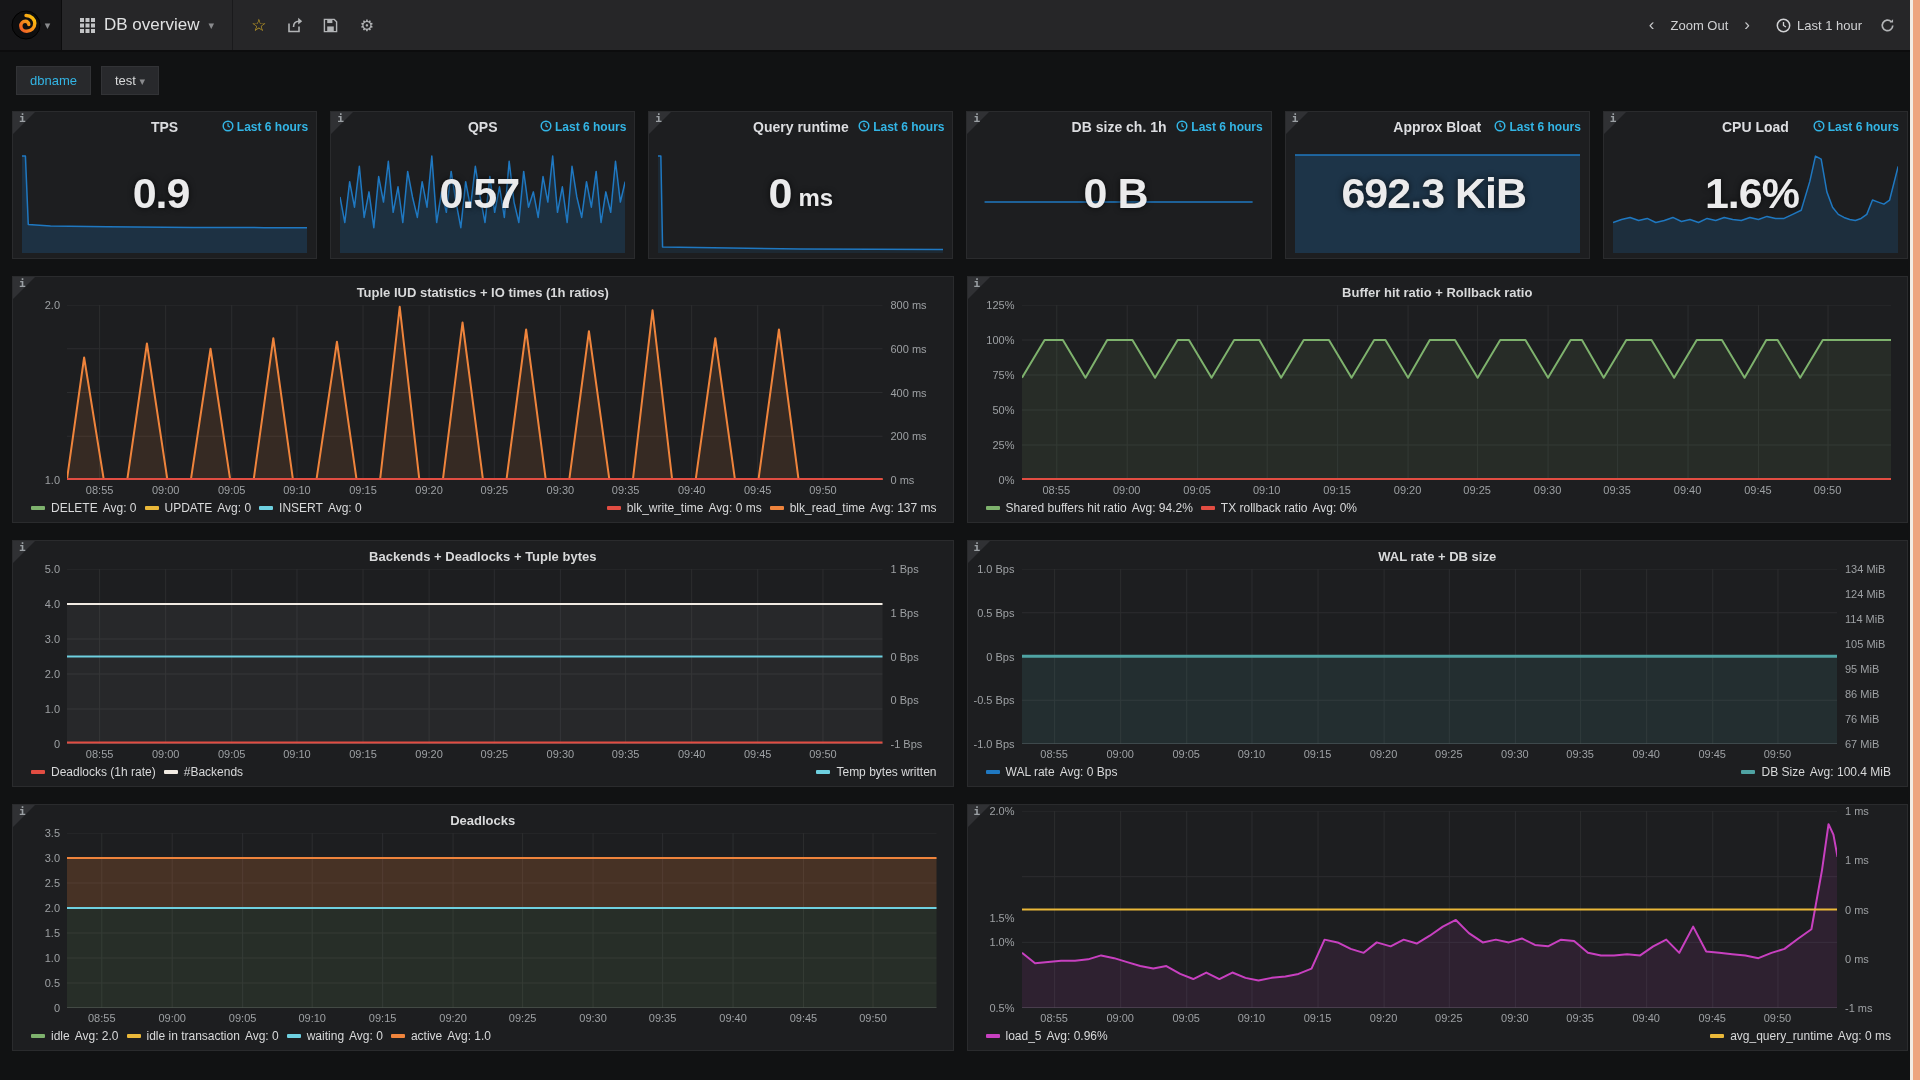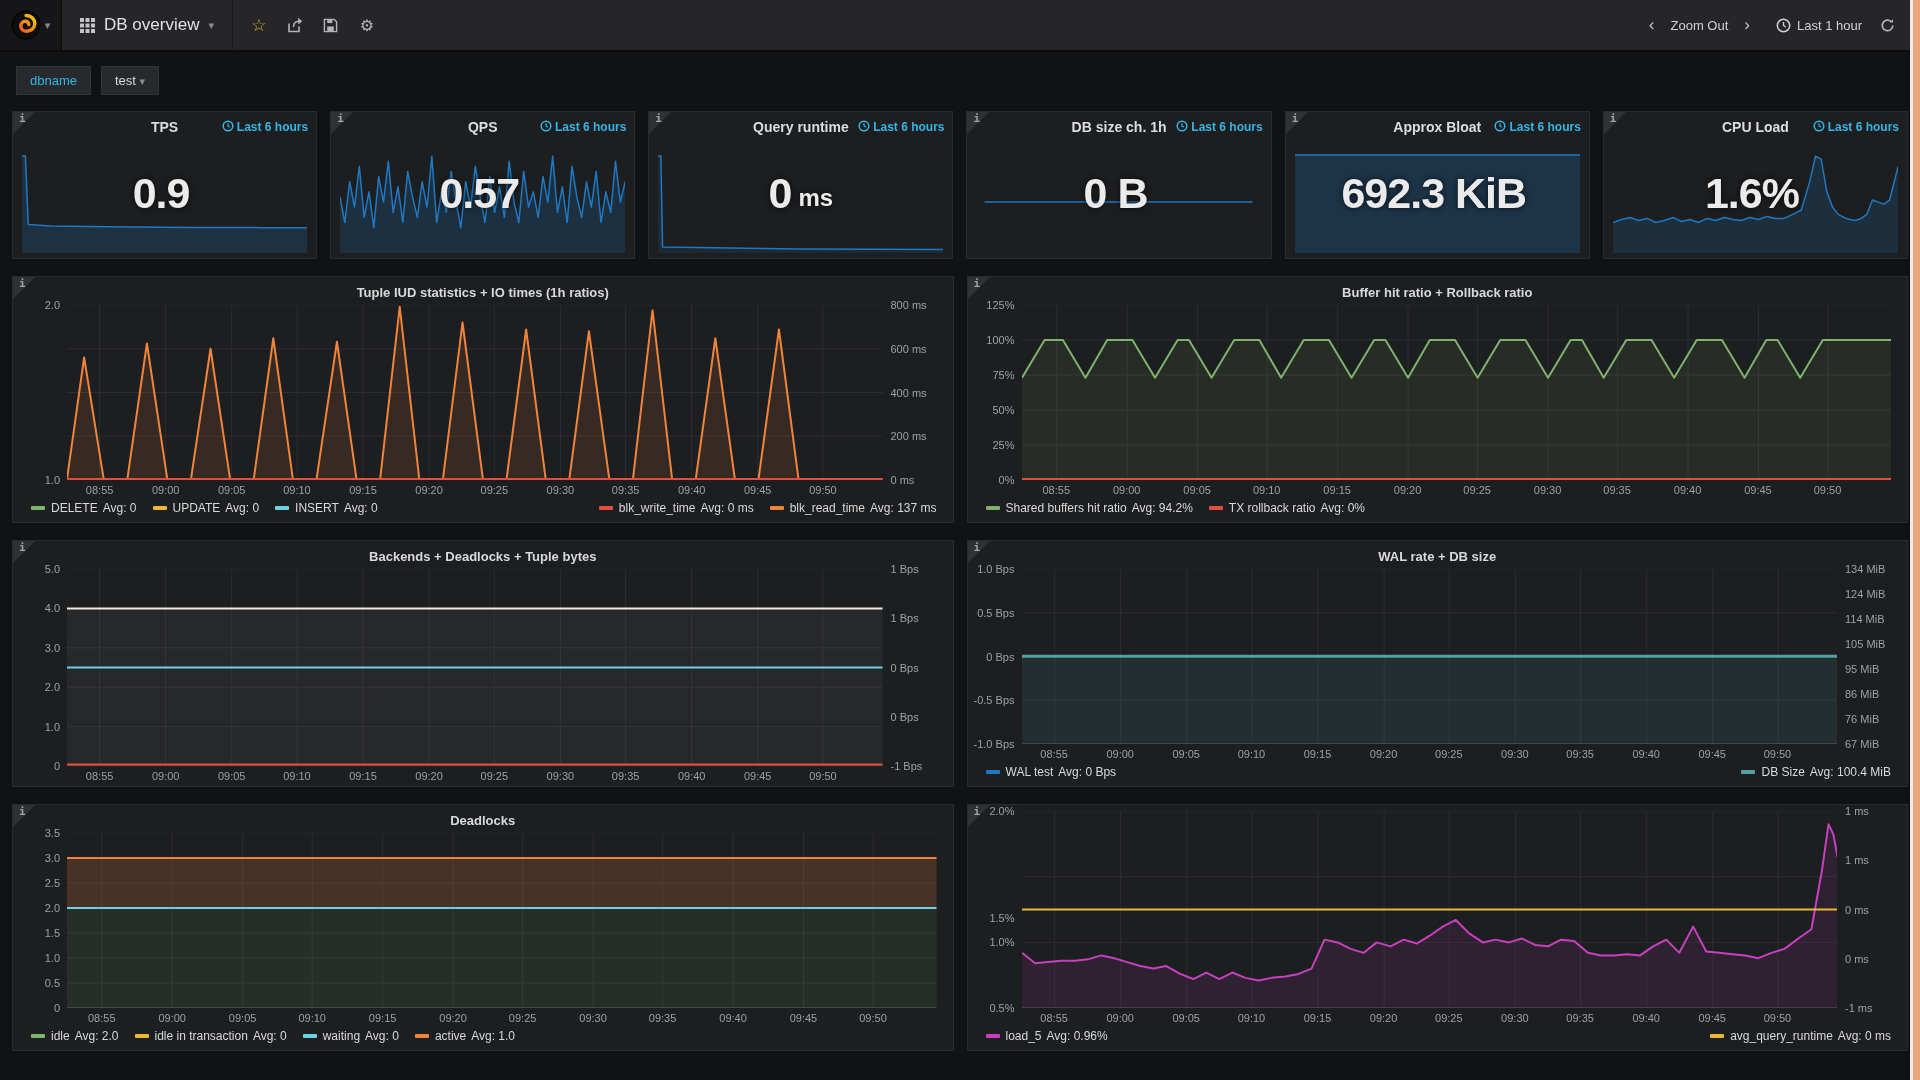--- a/index.html
+++ b/index.html
@@ -56,21 +56,21 @@
   .ytick { position:absolute; transform:translateY(-50%); white-space:nowrap; }
   .ycol-left .ytick { right:7px; }
   .ycol-right .ytick { left:8px; }
   .plot { grid-row:1; grid-column:2; position:relative; }
   .plot svg { position:absolute; inset:0; width:100%; height:100%; }
   .xrow { grid-row:2; grid-column:2; position:relative; font-size:11px; color:#9da0a3; }
   .xtick { position:absolute; top:4px; transform:translateX(-50%); }
   .legend { height:22px; display:flex; align-items:center; font-size:12px; color:#d8d9da; padding:0 6px 2px 10px; }
   .lgroup { display:flex; align-items:center; }
   .lgroup-right { margin-left:auto; }
-  .litem { display:flex; align-items:center; margin-right:16px; cursor:pointer; white-space:nowrap; }
+  .litem { display:flex; align-items:center; margin-right:8px; cursor:pointer; white-space:nowrap; }
   .lgroup-right .litem:last-child { margin-right:2px; }
   .ldash { width:14px; height:4px; border-radius:1px; margin-right:6px; }
   .lavg { margin-left:5px; }
   
   .page-scrollbar { position:absolute; top:0; right:0; bottom:0; width:10px;
     background:#eda57f; border-left:3px solid #f2ece4; z-index:50; }
   svg { display:block; }
 </style>
 </head>
 <body>
@@ -512,20 +512,38 @@
             <div class="xtick" style="left: 36.3%;">09:15</div>
             <div class="xtick" style="left: 44.4%;">09:20</div>
             <div class="xtick" style="left: 52.4%;">09:25</div>
             <div class="xtick" style="left: 60.5%;">09:30</div>
             <div class="xtick" style="left: 68.5%;">09:35</div>
             <div class="xtick" style="left: 76.6%;">09:40</div>
             <div class="xtick" style="left: 84.7%;">09:45</div>
             <div class="xtick" style="left: 92.7%;">09:50</div>
           </div>
         </div>
+      <div class="legend">
+          <div class="lgroup">
+            <div class="litem">
+              <span class="ldash" style="background: rgb(226, 77, 66);"></span>
+              <span>Deadlocks (1h rate)</span>
+            </div>
+            <div class="litem">
+              <span class="ldash" style="background: rgb(241, 235, 227);"></span>
+              <span>#Backends</span>
+            </div>
+          </div>
+          <div class="lgroup lgroup-right">
+            <div class="litem">
+              <span class="ldash" style="background: rgb(110, 208, 224);"></span>
+              <span>Temp bytes written</span>
+            </div>
+          </div>
+        </div>
     </div>
     <div class="panel graph-panel">
       <div class="info-corner"></div>
         <div class="info-i">i</div>
       <div class="graph-title">WAL rate + DB size</div>
       <div class="graph-mid" style="grid-template-columns: 46px 1fr 62px;">
           <div class="ycol ycol-left">
             <div class="ytick" style="top: 0%;">1.0 Bps</div>
             <div class="ytick" style="top: 25%;">0.5 Bps</div>
             <div class="ytick" style="top: 50%;">0 Bps</div>
@@ -578,21 +596,21 @@
             <div class="xtick" style="left: 68.5%;">09:35</div>
             <div class="xtick" style="left: 76.6%;">09:40</div>
             <div class="xtick" style="left: 84.7%;">09:45</div>
             <div class="xtick" style="left: 92.7%;">09:50</div>
           </div>
         </div>
       <div class="legend">
           <div class="lgroup">
             <div class="litem">
               <span class="ldash" style="background: rgb(31, 120, 193);"></span>
-              <span>WAL test</span>
+              <span>WAL rate</span>
               <span class="lavg">Avg: 0 Bps</span>
             </div>
           </div>
           <div class="lgroup lgroup-right">
             <div class="litem">
               <span class="ldash" style="background: rgb(79, 163, 163);"></span>
               <span>DB Size</span>
               <span class="lavg">Avg: 100.4 MiB</span>
             </div>
           </div>

